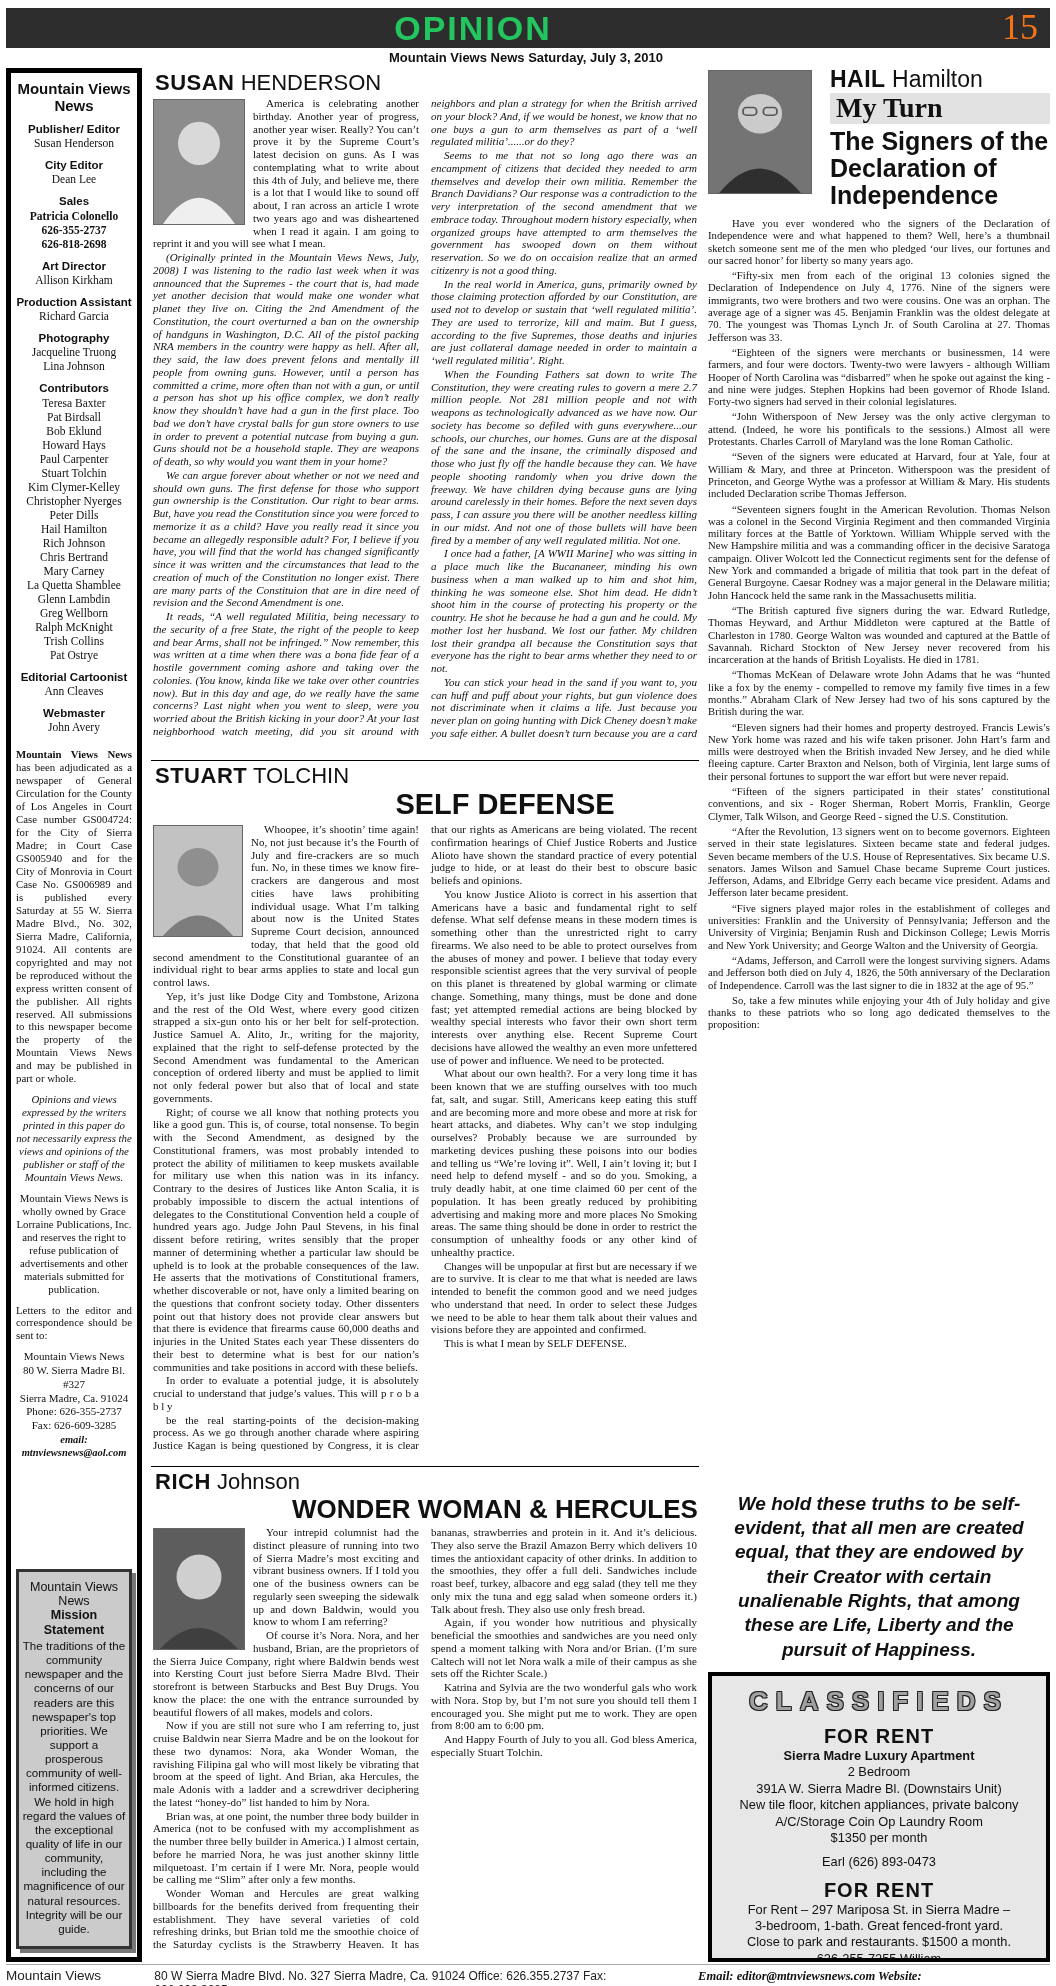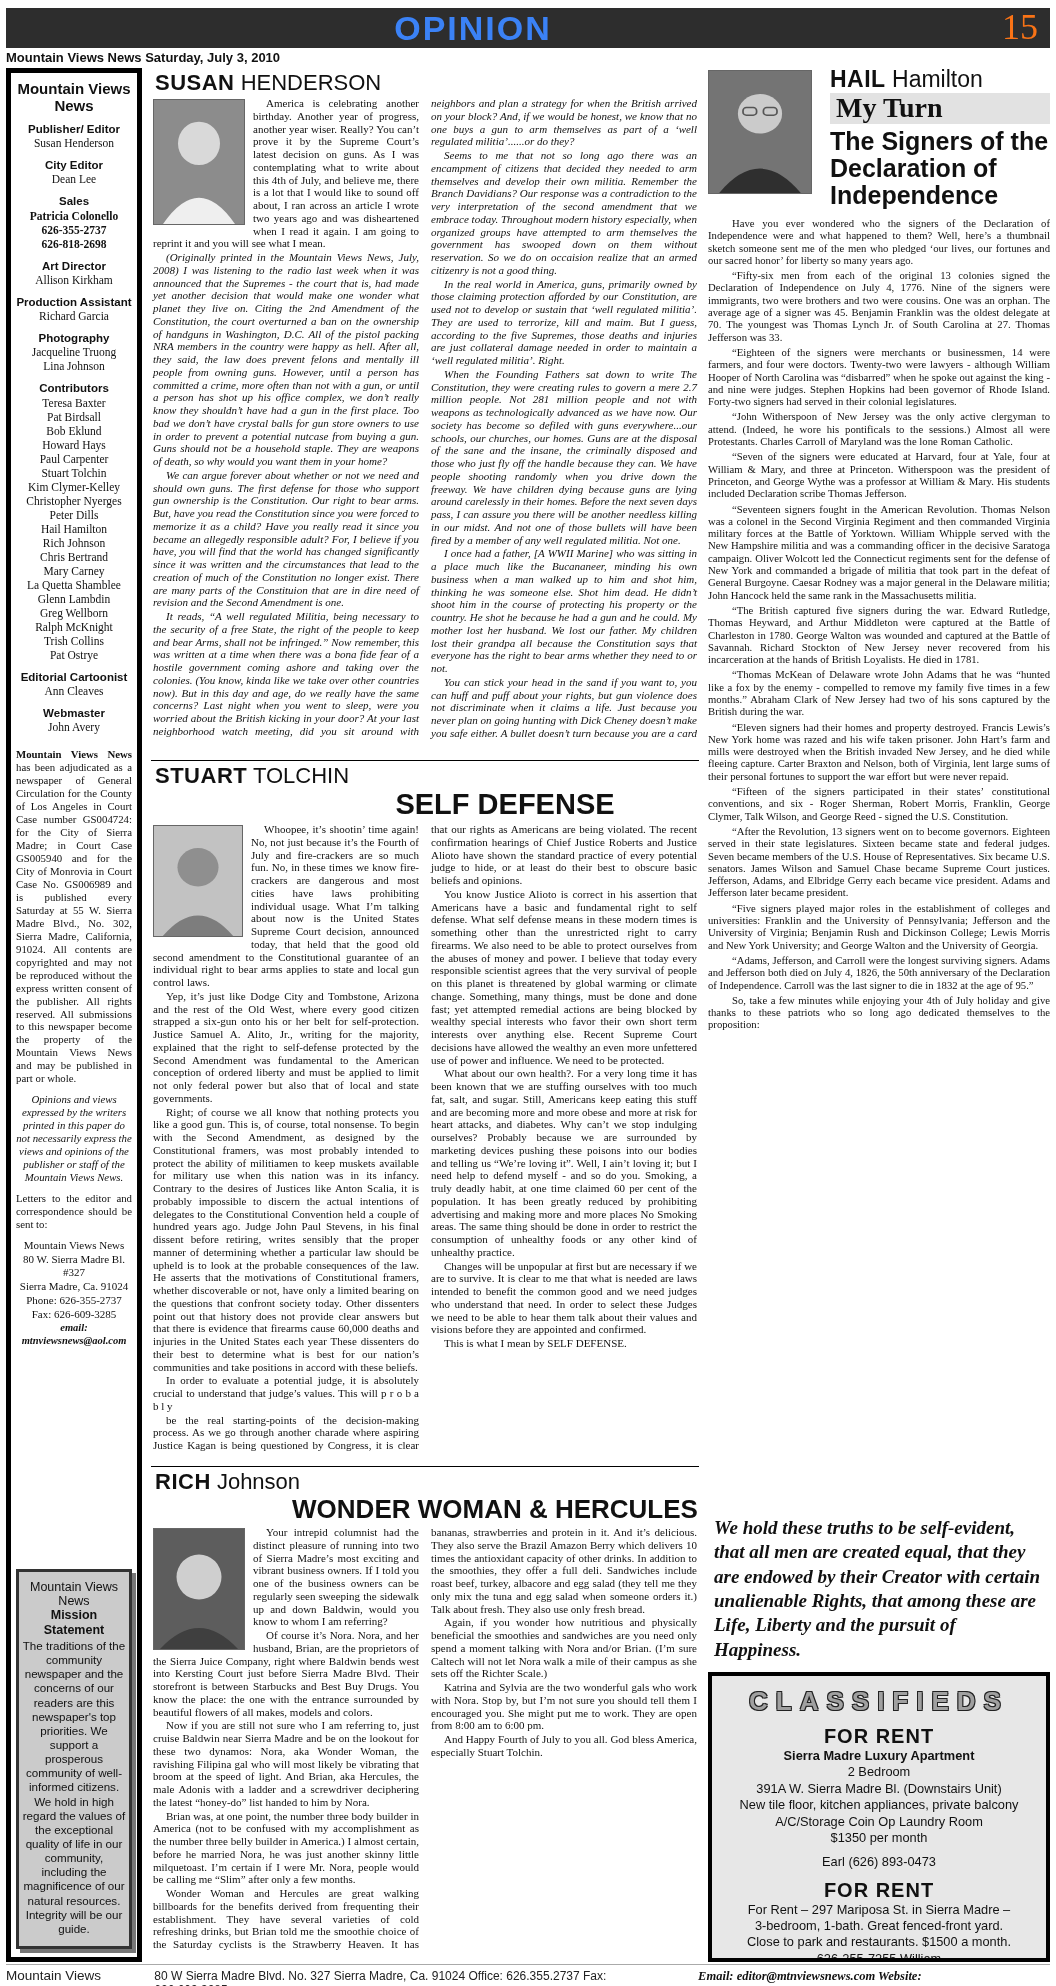--- a/index.html
+++ b/index.html
@@ -3,25 +3,25 @@
 <meta charset="utf-8">
 <style>
   * { box-sizing: border-box; margin: 0; padding: 0; }
   html,body { background:#888; }
   .page { width:1056px; height:1986px; background:#fff; position:relative; overflow:hidden;
           font-family:"Liberation Serif", serif; color:#111; margin:0 auto; }
   
   .masthead { margin:8px 6px 0 6px; }
   .banner { background:#2d2d2d; height:40px; position:relative; }
   .banner-title { position:absolute; left:0; right:110px; text-align:center; top:1px;
-          color:#3b82f6; font-family:"Liberation Sans", sans-serif; font-weight:700;
+          color:#22c55e; font-family:"Liberation Sans", sans-serif; font-weight:700;
           font-size:34px; letter-spacing:2px; }
   .page-number { position:absolute; right:12px; top:-2px; color:#f97316;
           font-family:"Liberation Serif", serif; font-size:36px; }
-  .dateline { text-align:left; font-family:"Liberation Sans", sans-serif; font-weight:700;
+  .dateline { text-align:center; font-family:"Liberation Sans", sans-serif; font-weight:700;
           font-size:13px; padding:2px 4px 0 0; height:18px; }
   
   .content { margin:2px 6px 0 6px; height:1894px; display:flex; gap:9px; overflow:hidden; }
   
   .sidebar { width:136px; flex:0 0 136px; border:5px solid #000; padding:8px 5px;
           text-align:center; display:flex; flex-direction:column; overflow:hidden; }
   .sb-title { font-family:"Liberation Sans", sans-serif; font-weight:700; font-size:15px; line-height:1.1; }
   .sb-section { margin-top:9px; }
   .sb-label { font-family:"Liberation Sans", sans-serif; font-weight:700; font-size:11.5px; line-height:1.15; }
   .sb-line { font-size:11.5px; line-height:1.22; }
@@ -66,22 +66,22 @@
   .ham-top { display:flex; gap:10px; margin-bottom:8px; }
   .photo-hail { float:none; width:104px; height:124px; flex:0 0 104px; background:#6f6f6f; }
   .ham-head { flex:1; }
   .ham-byline { font-family:"Liberation Sans", sans-serif; font-size:23px; line-height:1.0; }
   .myturn-band { background:#e2e2e2; margin-top:2px; padding:1px 6px 2px; }
   .myturn { font-family:"Liberation Serif", serif; font-weight:700; font-size:28px; line-height:1.0; }
   .ham-headline { font-family:"Liberation Sans", sans-serif; font-weight:700; font-size:25px;
           line-height:1.08; margin-top:4px; }
   .ham-body { flex:1; overflow:hidden; }
   .ham-body .para { font-size:10.7px; line-height:1.15; text-indent:24px; margin-bottom:3px; }
-  .declaration-quote { font-family:Liberation Serif, serif; font-weight:700; font-style:italic;
-          font-size:19px; line-height:1.28; text-align:left; margin:8px 6px 10px; }
+  .declaration-quote { font-family:Liberation Sans, sans-serif; font-weight:700; font-style:italic;
+          font-size:19px; line-height:1.28; text-align:center; margin:8px 6px 10px; }
   
   .classifieds { flex:0 0 290px; border:4px solid #000; background:#e7e7e7; padding:10px 6px;
           text-align:center; font-family:"Liberation Sans", sans-serif; overflow:hidden; }
   .cl-title { font-weight:700; font-size:26px; letter-spacing:8px; color:#a0a0a0;
           text-shadow:-1px -1px 0 #222, 1px -1px 0 #222, -1px 1px 0 #222, 1px 1px 0 #222; }
   .cl-heading { font-weight:700; font-size:20px; letter-spacing:1px; margin-top:8px; }
   .cl-line { font-size:12.8px; line-height:1.28; }
   .cl-line.bold { font-weight:700; }
   .cl-line.gap { margin-top:8px;text-align:center; }
   
@@ -198,20 +198,21 @@
           <section class="sb-section">
             <h3 class="sb-label">Webmaster</h3>
             <div>
 
             <div class="sb-line">John Avery</div>
             </div>
           </section>
         </div>
       <p class="sb-legal"><b>Mountain Views News</b><span> has been adjudicated as a newspaper of General Circulation for the County of Los Angeles in Court Case number GS004724:  for the City of Sierra Madre; in Court Case GS005940 and for the City of Monrovia in Court Case No. GS006989 and is published every Saturday at 55 W. Sierra Madre Blvd., No. 302, Sierra Madre, California, 91024.  All contents are copyrighted and may not be reproduced without the express written consent of the publisher.  All rights reserved.  All submissions to this newspaper become the property of the Mountain Views News and may be published in part or whole.</span></p>
       <p class="sb-op">Opinions and views expressed by the writers printed in this paper do not necessarily express the views and opinions of the publisher or staff of the Mountain Views News.</p>
+      <p class="sb-own">Mountain Views News is wholly owned by Grace Lorraine Publications, Inc. and reserves the right to refuse publication of advertisements and other materials submitted for publication.</p>
       <p class="sb-letters">Letters to the editor and correspondence should be sent to:</p>
       <div class="sb-address">
 
       <div class="sb-line">Mountain Views News</div>
           <div class="sb-line">80 W. Sierra Madre Bl.  #327</div>
           <div class="sb-line">Sierra Madre, Ca.  91024</div>
           <div class="sb-line">Phone: 626-355-2737</div>
           <div class="sb-line">Fax: 626-609-3285</div>
           <div class="sb-line em">email:</div>
           <div class="sb-line em">mtnviewsnews@aol.com</div>

